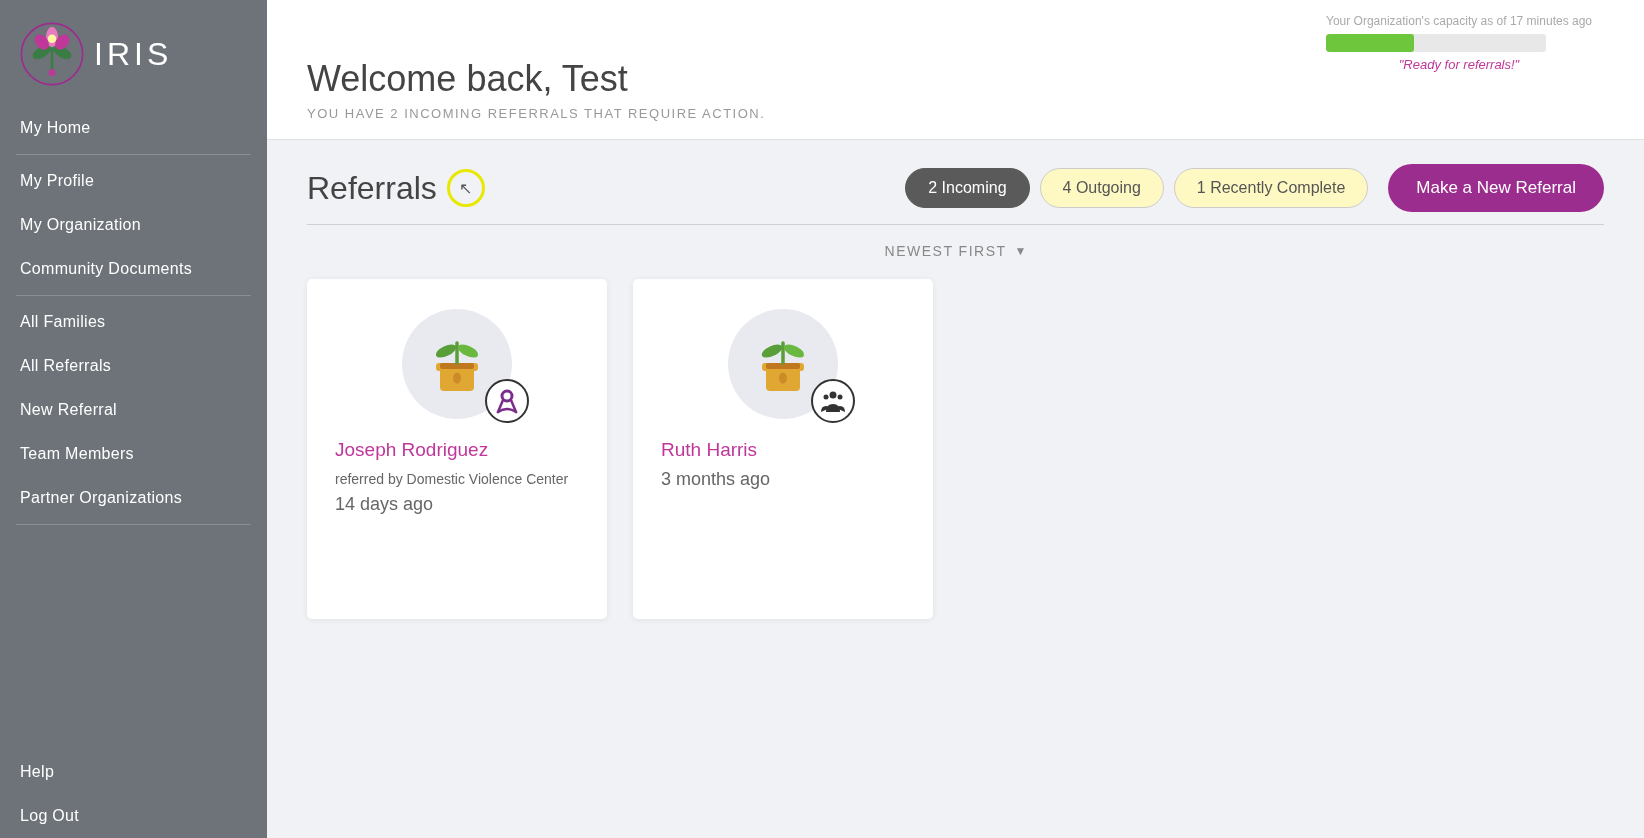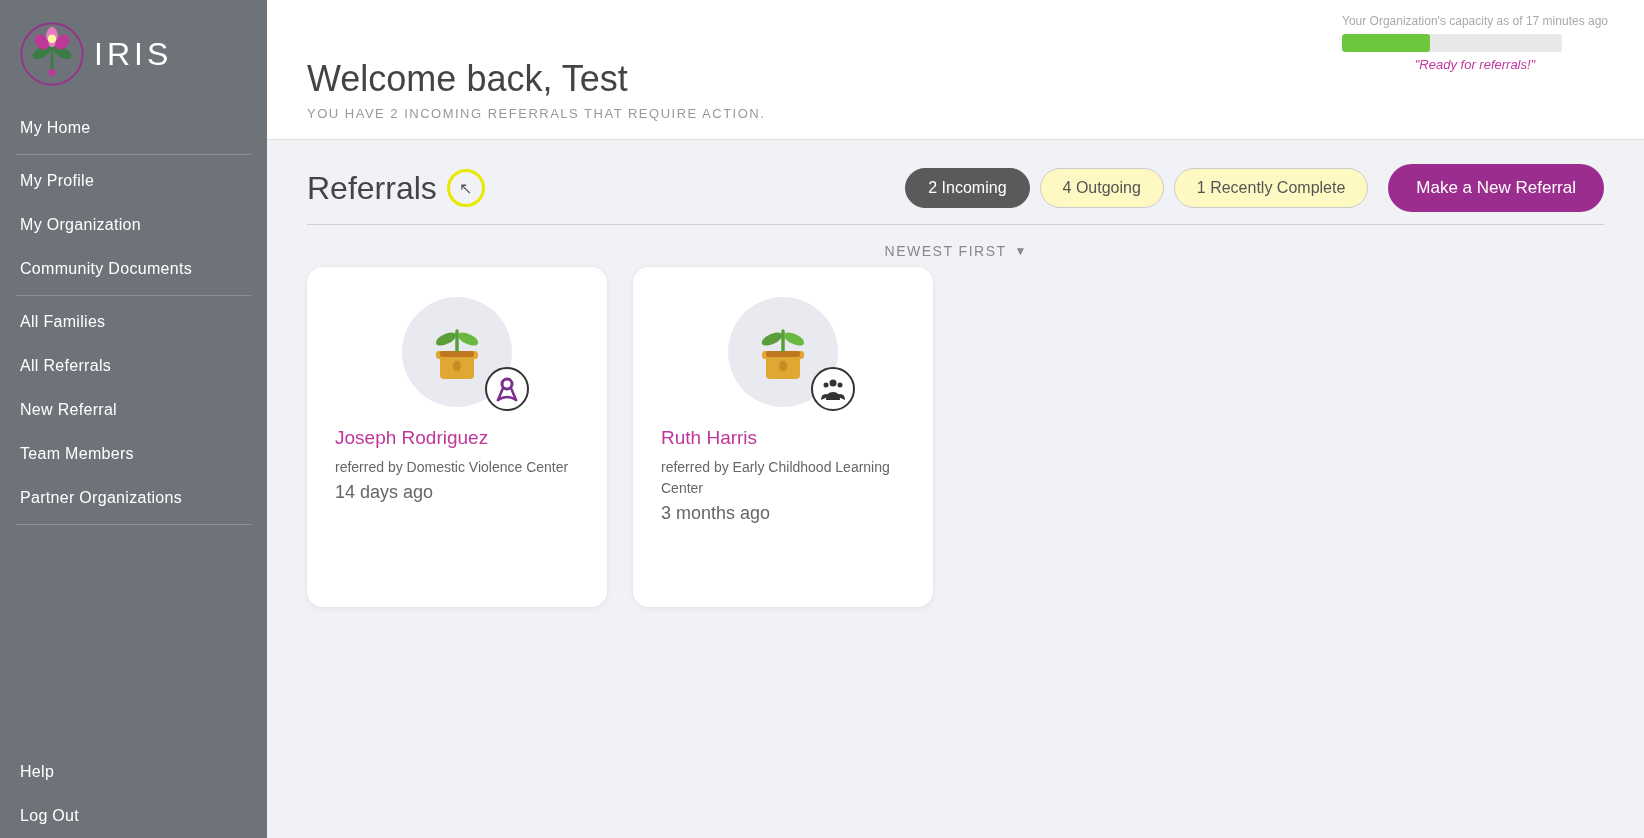--- a/index.html
+++ b/index.html
@@ -87,21 +87,21 @@
     #subtitle {
       font-size: 13px;
       color: #999;
       letter-spacing: 1.5px;
       font-weight: 400;
     }
 
     #capacity-area {
       position: absolute;
       top: 14px;
-      right: 36px;
+      right: 52px;
       text-align: center;
     }
 
     #capacity-label {
       font-size: 12px;
       color: #aaa;
       margin-bottom: 6px;
     }
 
     #capacity-bar-outer {
@@ -202,21 +202,21 @@
       border: none;
       border-top: 1px solid #d0d0d0;
       margin: 12px 0 18px 0;
     }
 
     
     #sort-bar {
       display: flex;
       align-items: center;
       justify-content: center;
-      margin-bottom: 8px;
+      margin-bottom: 20px;
       gap: 8px;
     }
 
     #sort-label {
       font-size: 14px;
       color: #888;
       letter-spacing: 1.5px;
       font-weight: 500;
     }
 
@@ -227,21 +227,21 @@
 
     
     #cards-row {
       display: flex;
       gap: 26px;
       flex-wrap: wrap;
     }
 
     .referral-card {
       background: #fff;
-      border-radius: 16px;
+      border-radius: 5px;
       width: 300px;
       min-height: 340px;
       padding: 30px 28px 28px 28px;
       box-shadow: 0 1px 6px rgba(0,0,0,0.07);
       cursor: pointer;
       display: flex;
       flex-direction: column;
       align-items: flex-start;
     }
 
@@ -453,19 +453,18 @@
 
               <circle cx="8" cy="11" r="2.5" fill="#333"></circle>
               <path d="M3 26 Q3 20 8 20 Q11 20 12 22" fill="#333"></path>
 
               <circle cx="22" cy="11" r="2.5" fill="#333"></circle>
               <path d="M27 26 Q27 20 22 20 Q19 20 18 22" fill="#333"></path>
             </svg>
           </div>
         </div>
         <div class="card-name">Ruth Harris</div>
-        <div class="card-referred">referred by Early Childhood Learning Center</div>
         <div class="card-time">3 months ago</div>
       </div>
 
     </div>
   </div>
 </div>
 
 </body></html>

